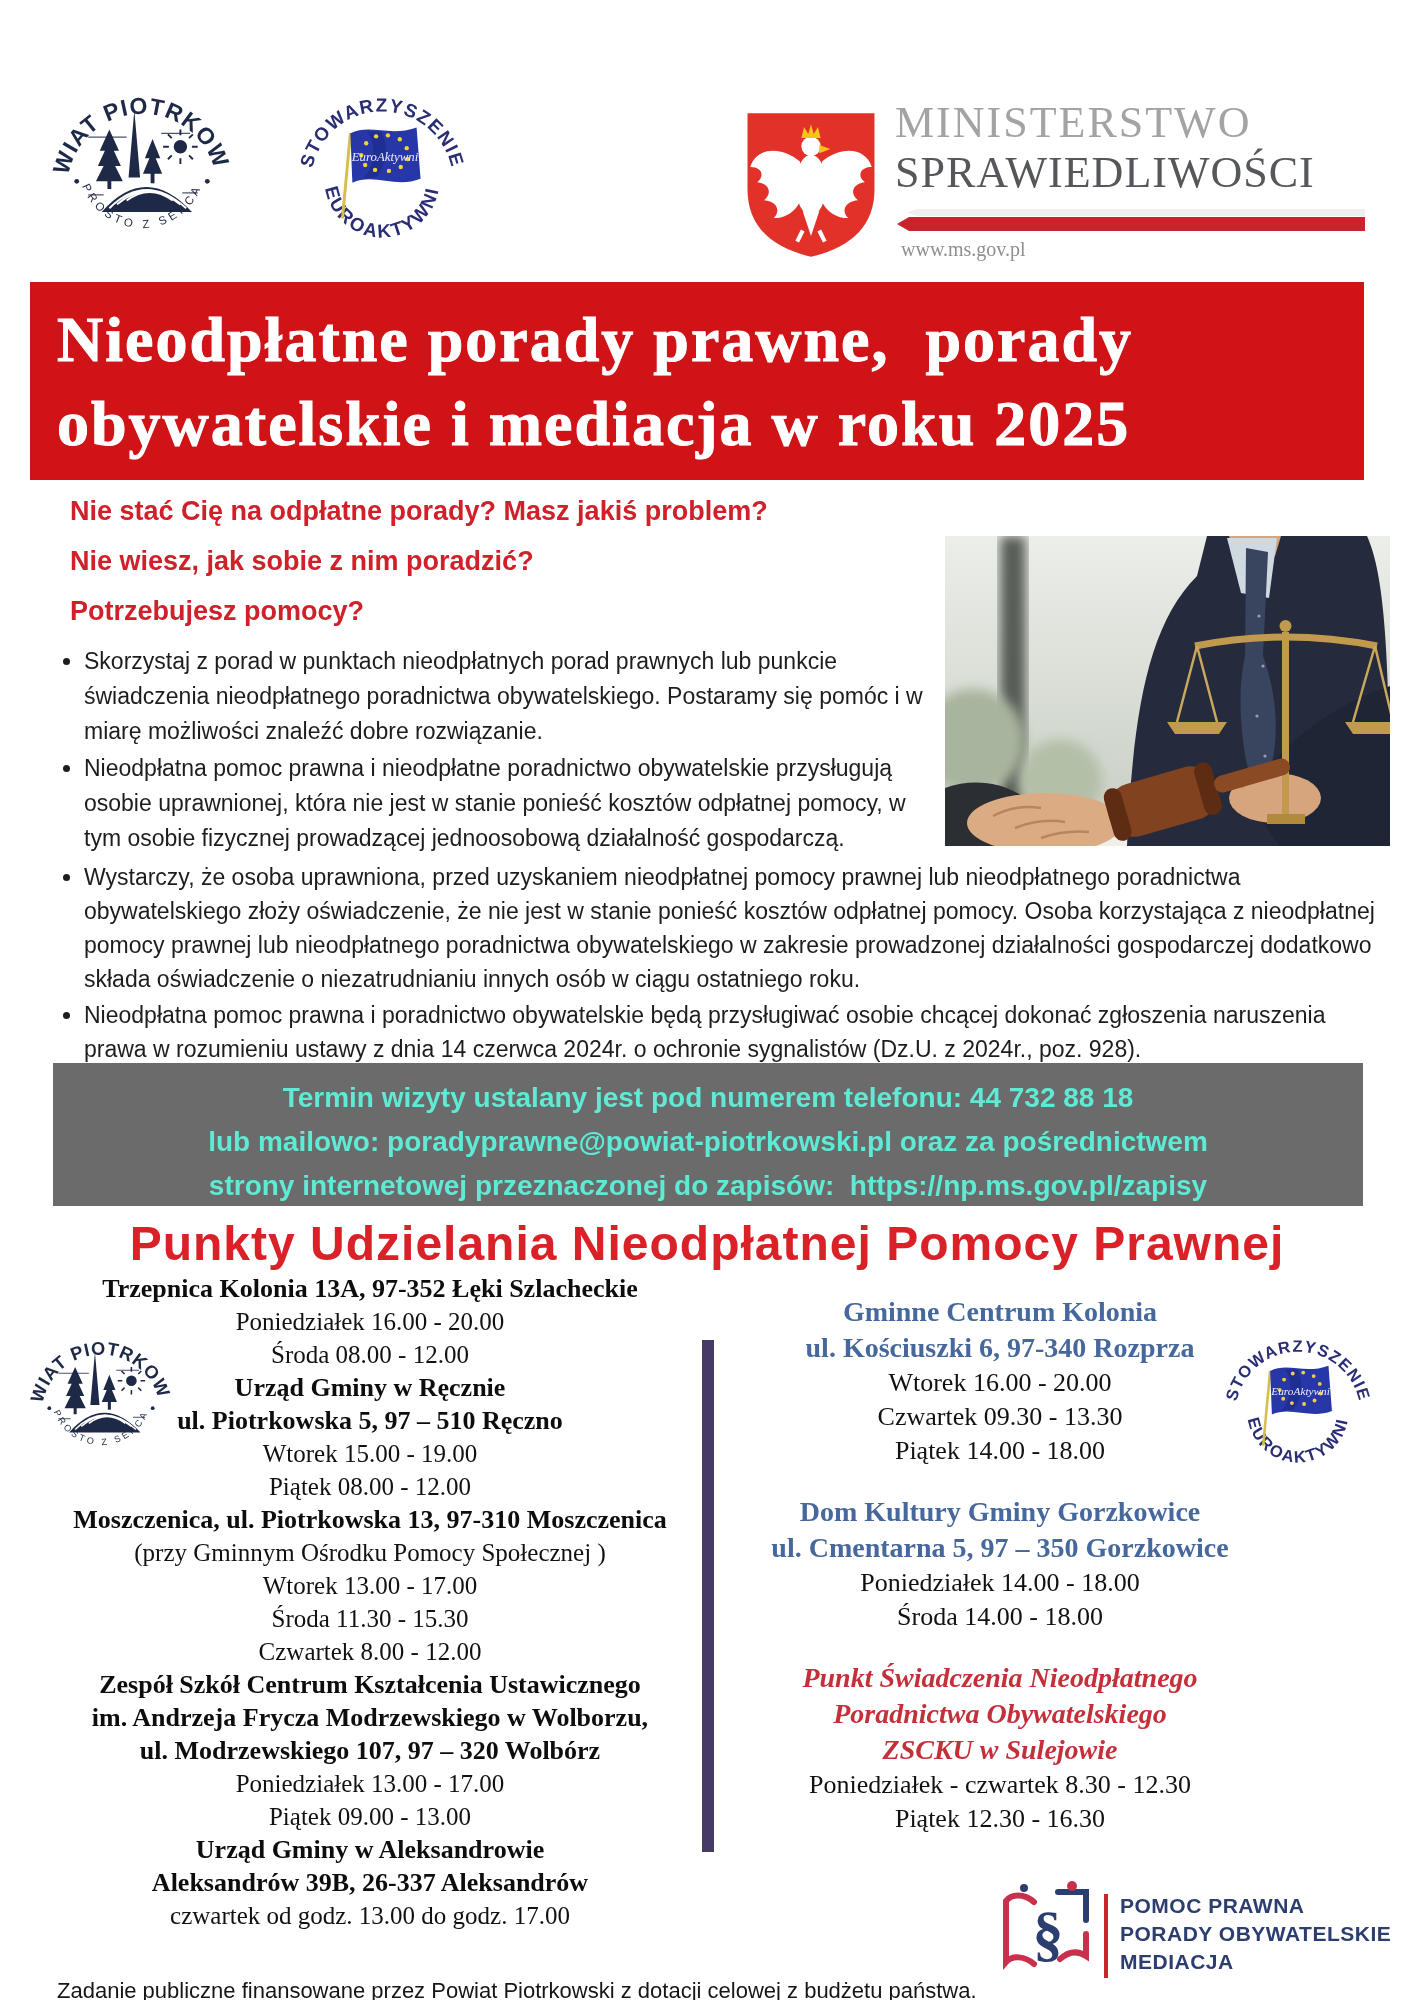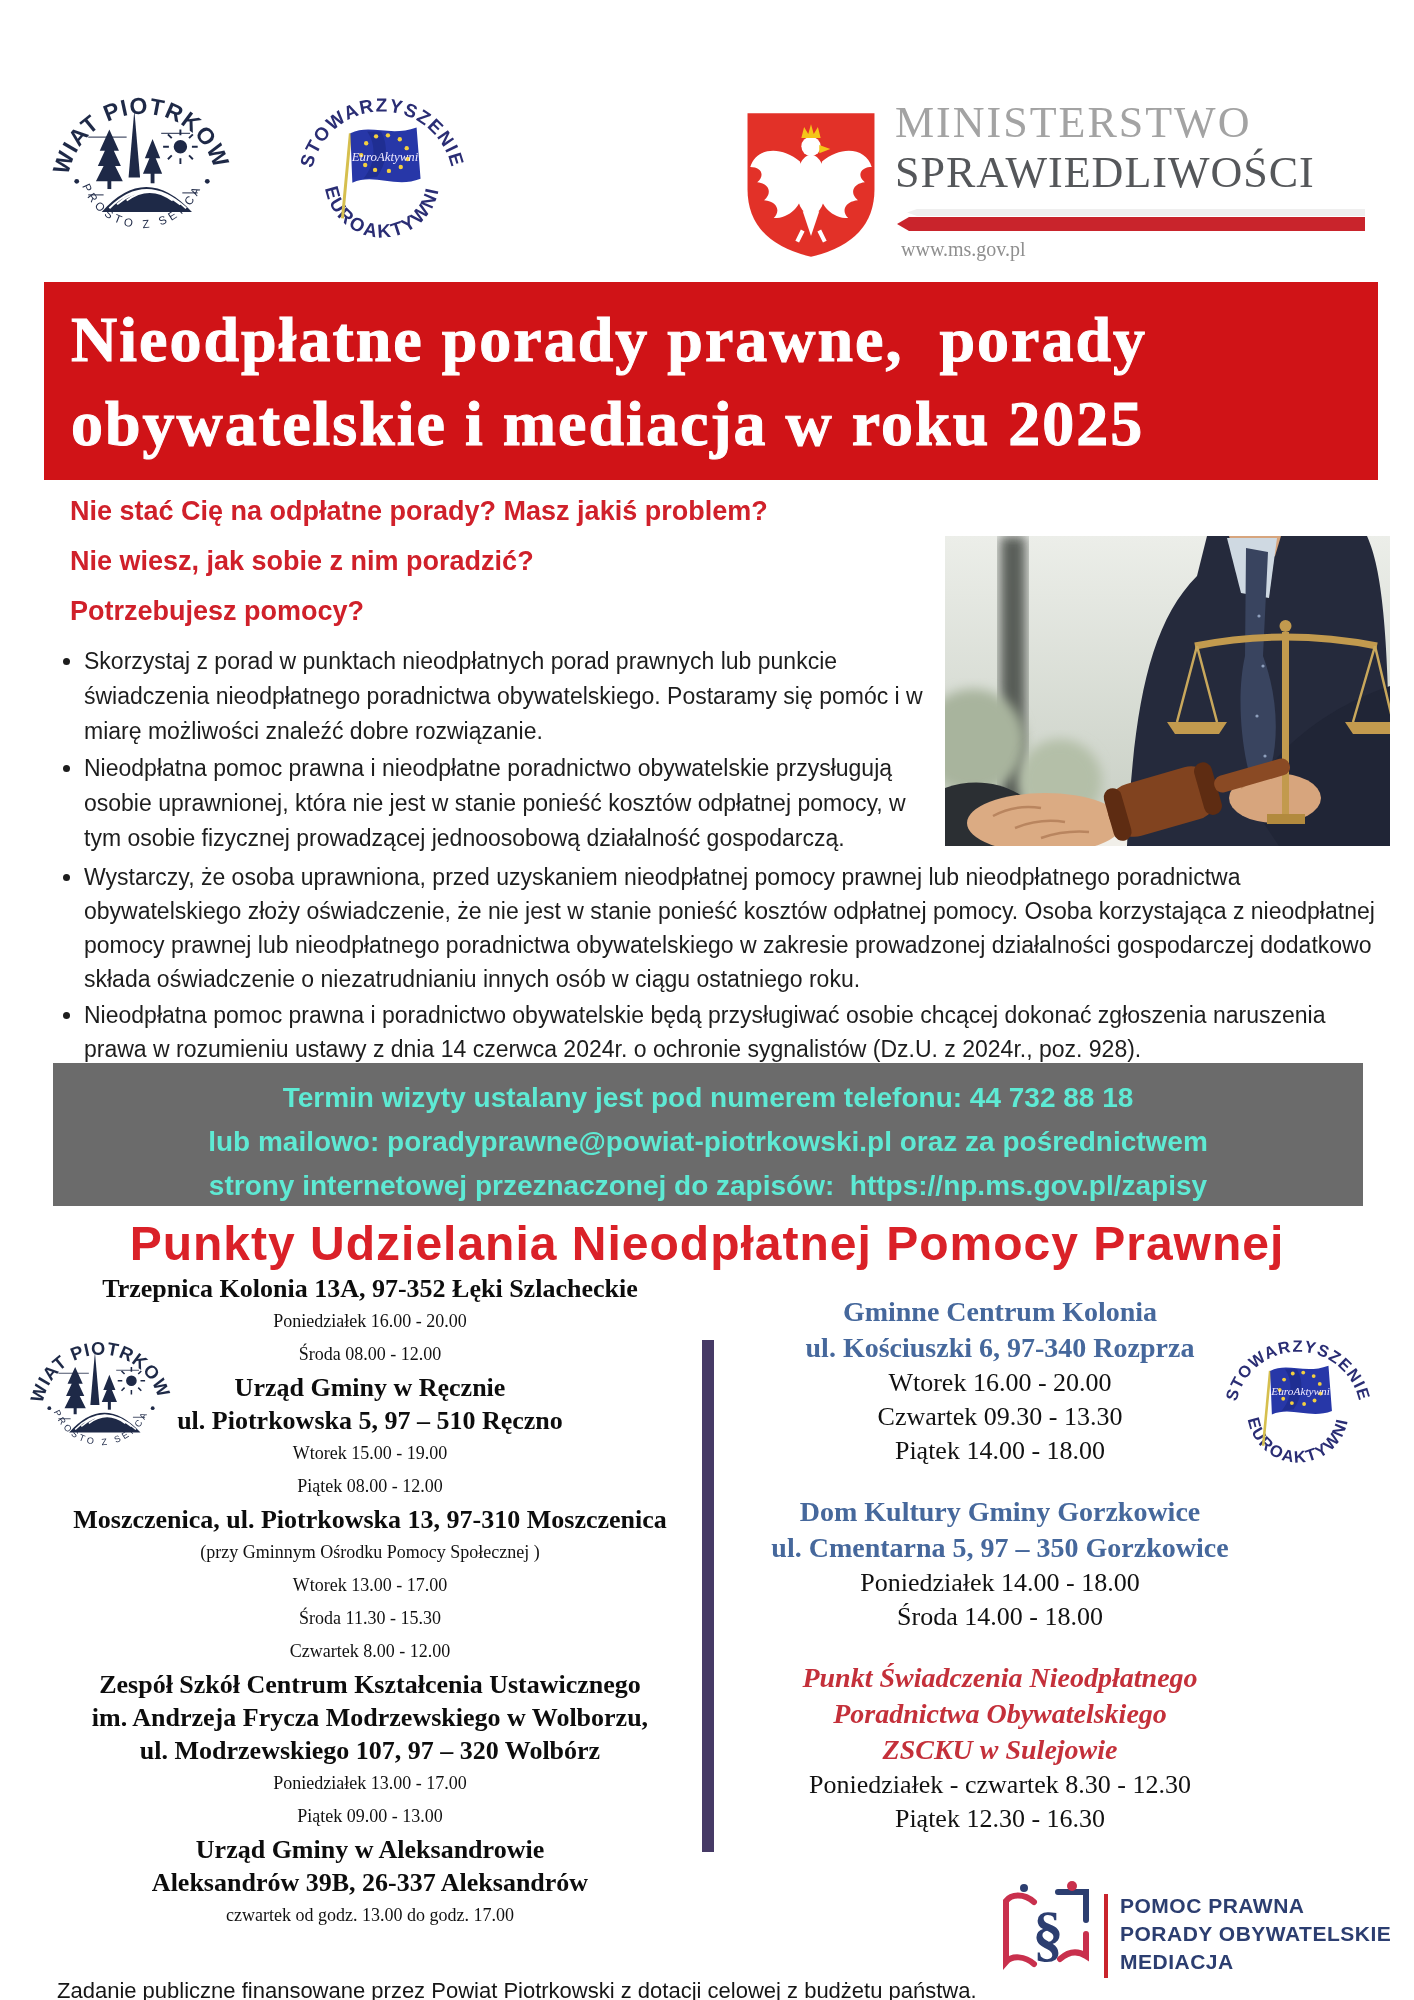--- a/index.html
+++ b/index.html
@@ -12,21 +12,21 @@
   .euro-logo-1{left:298px;top:74px;width:168px;height:178px;}
   .eagle{left:742px;top:108px;width:138px;height:154px;}
   .min-line1{left:895px;top:100px;font-family:"Liberation Serif",serif;font-size:44px;
              line-height:46px;color:#a3a3a3;letter-spacing:2px;}
   .min-line2{left:895px;top:148px;font-family:"Liberation Serif",serif;font-size:44px;
              line-height:50px;color:#55575a;letter-spacing:1px;}
   .ribbon{left:895px;top:208px;width:470px;height:24px;}
   .min-url{left:901px;top:238px;font-family:"Liberation Serif",serif;font-size:20px;color:#8f8f8f;}
 
   
-  .banner{left:44px;top:282px;width:1334px;height:198px;background:#d01317;box-sizing:border-box;
+  .banner{left:30px;top:282px;width:1334px;height:198px;background:#d01317;box-sizing:border-box;
           padding:16px 0 0 27px;}
   .banner-title{font-family:"Liberation Serif",serif;font-weight:bold;color:#ffffff;
           font-size:64px;line-height:84px;letter-spacing:2px;white-space:pre-wrap;
           -webkit-text-stroke:1px #ffffff;}
 
   
   .questions{left:42px;top:486px;width:900px;margin-left:28px;}
   .q-line{font-size:27px;line-height:50px;font-weight:bold;color:#d0202a;}
   .photo{left:945px;top:536px;width:445px;height:310px;}
   ul.bullets{margin:12px;padding:0;list-style:none;}
@@ -41,21 +41,21 @@
            padding-top:13px;text-align:center;}
   .gray-line{color:#5eead4;font-weight:bold;font-size:28px;line-height:44px;white-space:pre;}
 
   
   .points-heading{left:0;top:1216px;width:1414px;text-align:center;color:#da2128;
       font-weight:bold;font-size:48px;letter-spacing:1px;}
 
   
   .leftcol{left:40px;top:1272px;width:660px;text-align:center;font-family:"Liberation Serif",serif;}
   .pl-name{font-size:26px;line-height:33px;font-weight:bold;color:#0d0d0d;}
-  .pl-time,.pl-note{font-size:18px;line-height:33px;color:#111111;}
+  .pl-time,.pl-note{font-size:25px;line-height:33px;color:#111111;}
   .rightcol{left:718px;top:1294px;width:564px;text-align:center;font-family:"Liberation Serif",serif;}
   .rc-group{margin-bottom:26px;}
   .rc-name{font-size:28px;line-height:36px;font-weight:bold;}
   .rc-name.blue{color:#46689c;}
   .rc-name.red{color:#c4303a;font-style:italic;}
   .rc-time{font-size:26px;line-height:34px;color:#111111;}
   .divider{left:702px;top:1340px;width:12px;height:512px;background:#463a66;}
   .powiat-logo-2{left:25px;top:1320px;width:152px;height:152px;}
   .euro-logo-2{left:1224px;top:1318px;width:148px;height:158px;}
 

